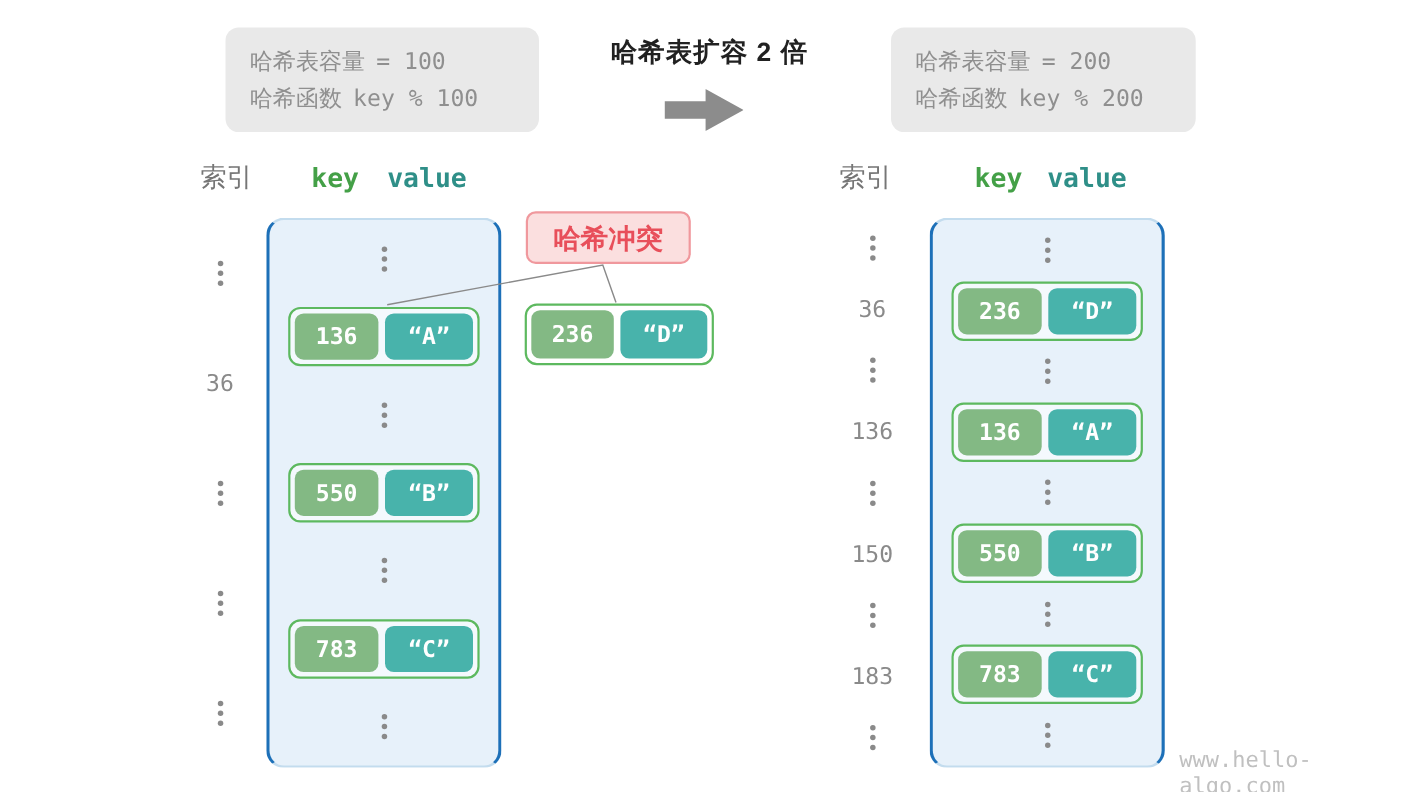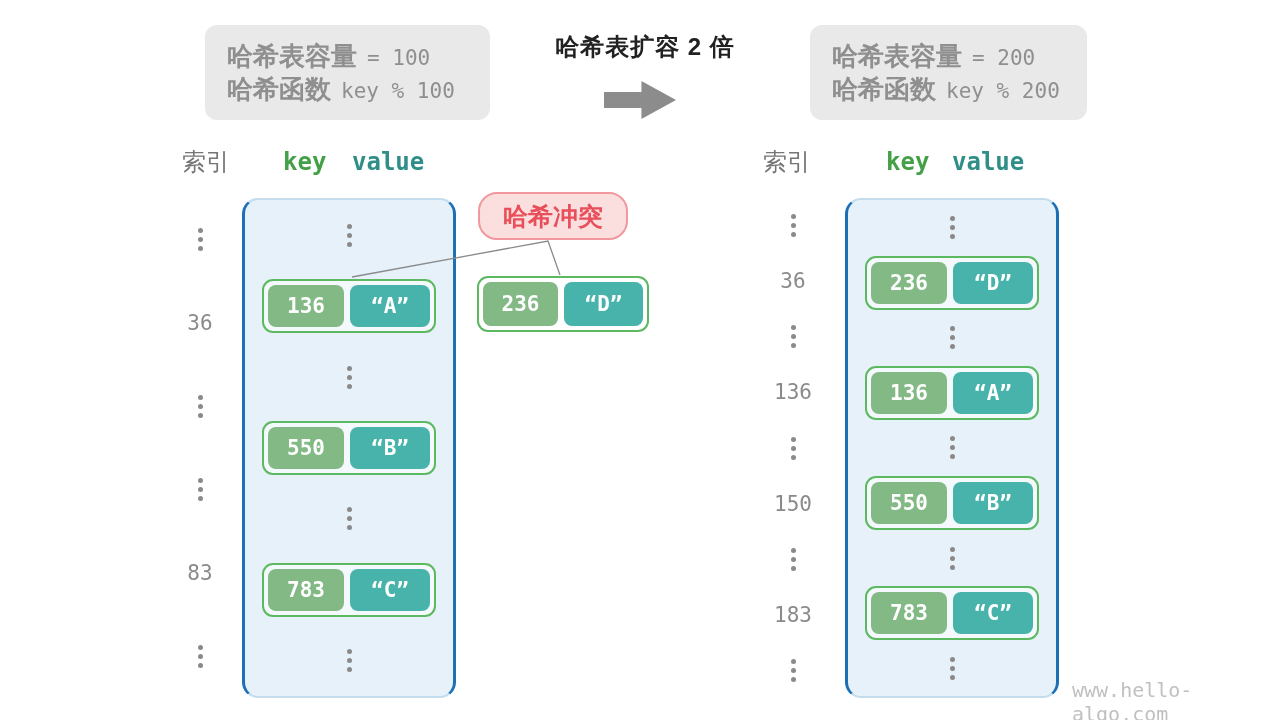--- a/index.html
+++ b/index.html
@@ -7,21 +7,21 @@
     position:relative;width:1280px;height:720px;background:#fff;overflow:hidden;
     font-family:"Liberation Sans","DejaVu Sans",sans-serif;
   }
 
   
   .cap-box{
     position:absolute;background:var(--box_fill);border-radius:12px;
     padding:15px 22px;box-sizing:border-box;
   }
   .cap-box .line{display:flex;align-items:baseline;gap:10px;height:33px;line-height:33px;}
-  .cap-box .cjk{font-weight:bold;font-size:26px;color:var(--box_text);text-align:center;}
+  .cap-box .cjk{font-weight:normal;font-size:21px;color:var(--box_text);text-align:center;}
   .cap-box .code{font-family:"DejaVu Sans Mono","Liberation Mono",monospace;font-size:21px;color:var(--box_text);}
   #cap-left{left:205px;top:25px;width:285px;height:95px;}
   #cap-right{left:810px;top:25px;width:277px;height:95px;}
 
   
   .title{
     position:absolute;left:515px;top:31px;width:260px;text-align:center;
     font-size:24px;font-weight:bold;color:var(--title_text);letter-spacing:1px;
   }
   .arrow{
@@ -69,21 +69,21 @@
   .row .kv{height:42px;}
 
   
   .dots{display:flex;flex-direction:column;align-items:center;}
   .dots i{display:block;width:5px;height:5px;border-radius:50%;background:var(--gray_text);margin:2px 0;}
 
   
   .conflict-label{
     position:absolute;left:478px;top:192px;width:150px;height:48px;
     background:var(--conflict_fill);border:2px solid var(--conflict_border);
-    border-radius:19px;box-sizing:border-box;
+    border-radius:9px;box-sizing:border-box;
     display:flex;align-items:center;justify-content:center;
     font-size:25px;font-weight:bold;color:var(--conflict_text);
   }
   
   .extra-pair{position:absolute;left:477px;top:276px;width:172px;}
 
   .connector{position:absolute;left:0;top:0;pointer-events:none;color:var(--line_gray);}
 
   .watermark{
     position:absolute;left:1072px;top:678px;
@@ -148,23 +148,20 @@
         </span>
       </div>
     <div class="row">
         <span class="dots">
           <i></i>
           <i></i>
           <i></i>
         </span>
       </div>
     <div class="row">
-        <span class="index-label">83</span>
-      </div>
-    <div class="row">
         <span class="dots">
           <i></i>
           <i></i>
           <i></i>
         </span>
       </div>
   </div>
 
   <div class="rows-col table-box" style="left:242px;top:198px;height:500px;">
     <div class="row">

